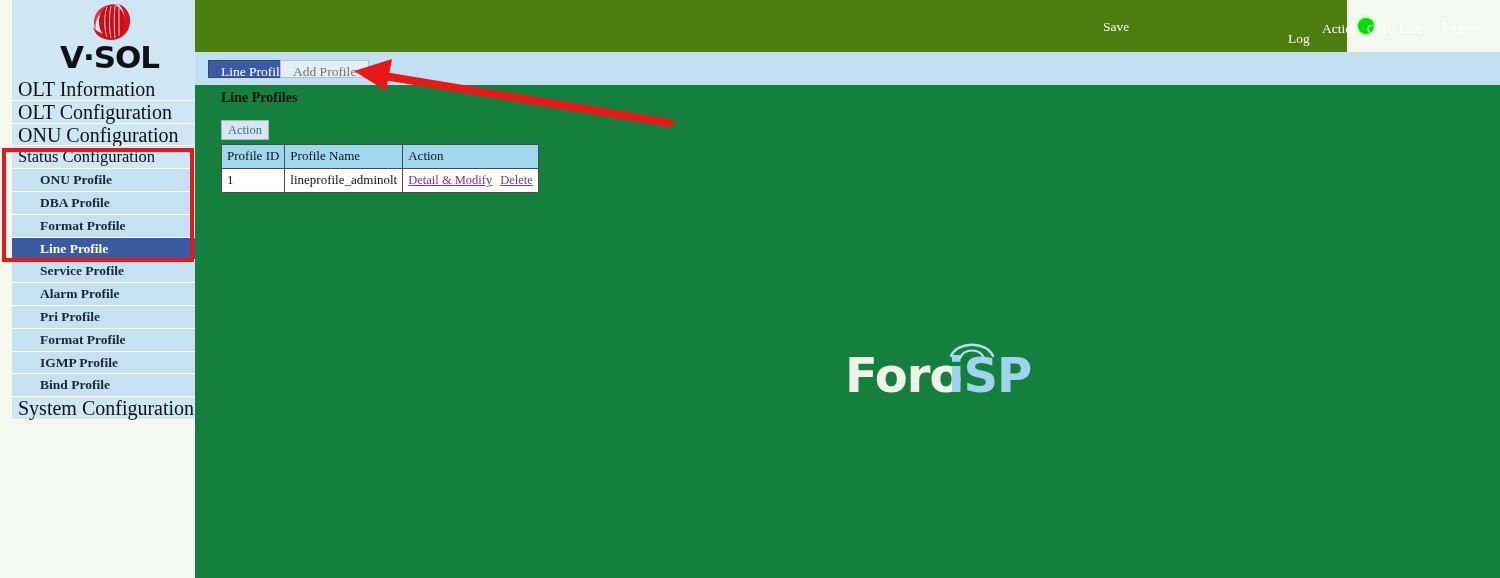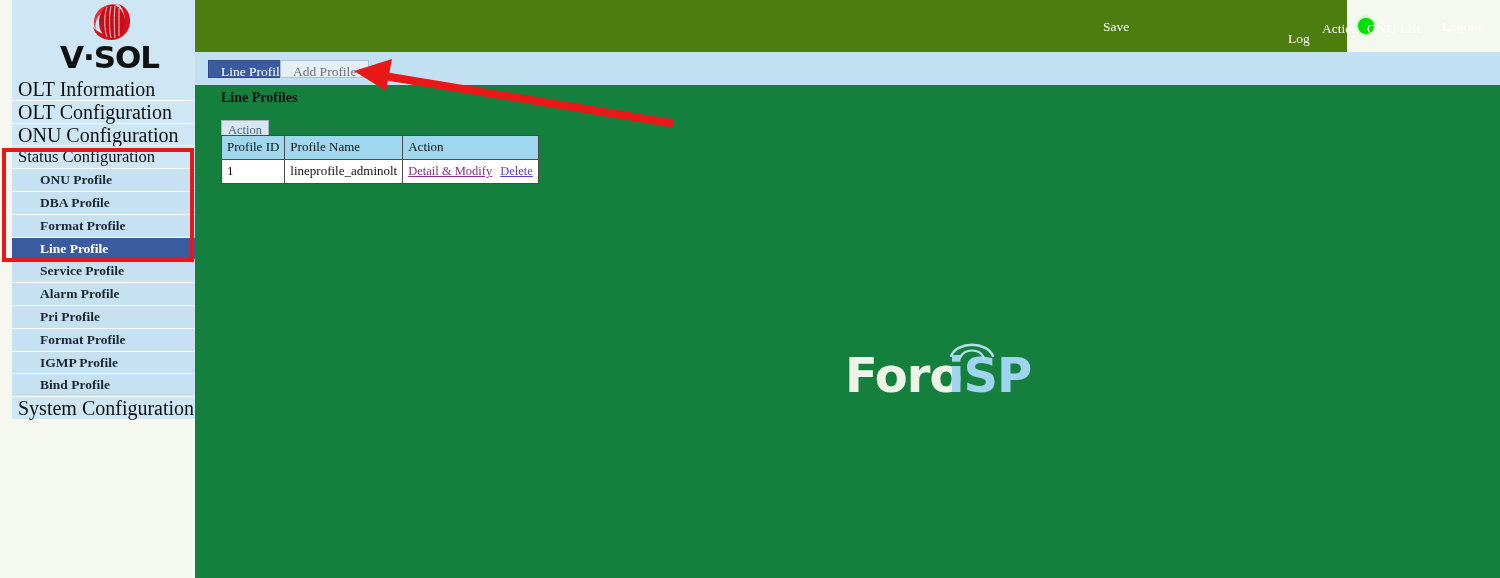--- a/index.html
+++ b/index.html
@@ -183,21 +183,21 @@
     background: #d9e6ef;
     border: 1px solid #9fb6c6;
     cursor: pointer;
     box-sizing: border-box;
     font-family: "Liberation Serif", serif;
   }
 
   #profiles-table {
     position: absolute;
     left: 26px;
-    top: 50px;
+    top: 59px;
     border-collapse: collapse;
     font-size: 13px;
     color: #111;
   }
   #profiles-table th,
   #profiles-table td {
     border: 1px solid #4a4a4a;
     padding: 3px 5px 4px 5px;
     text-align: left;
     font-weight: normal;

